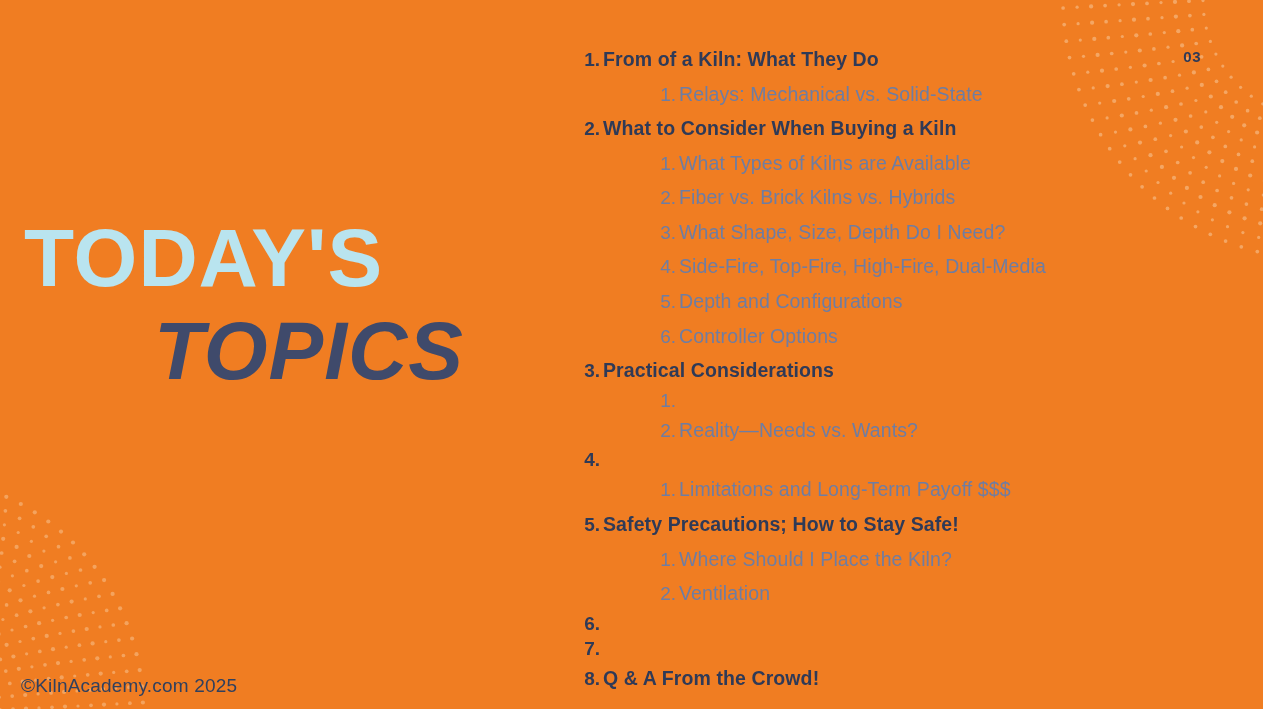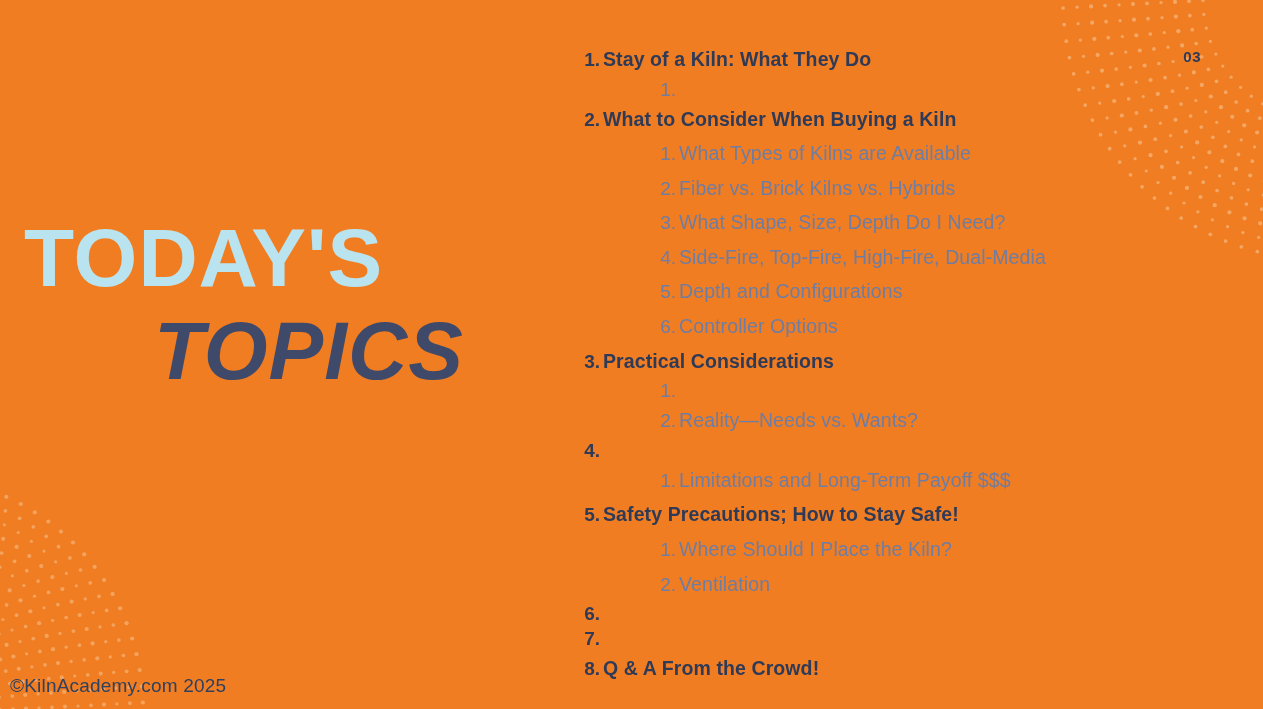--- a/index.html
+++ b/index.html
@@ -77,21 +77,21 @@
     right: 62px;
     font-size: 15px;
     font-weight: 700;
     color: #2f3a57;
     letter-spacing: 0.5px;
   }
 
   
   .footer {
     position: absolute;
-    left: 10px;
+    left: 21px;
     bottom: 12px;
     font-size: 19px;
     color: #30405f;
     letter-spacing: 0.2px;
   }
 
   
   .agenda {
     position: absolute;
     left: 560px;
@@ -831,24 +831,25 @@
   <div class="page-number">03</div>
 
   <div class="title-block">
     <div class="title-line1">TODAY'S</div>
     <div class="title-line2">TOPICS</div>
   </div>
 
   <div class="agenda" id="agenda">
       <div class="item level1">
         <span class="num">1.</span>
-        <span class="txt">Stay of a Kiln: What They Do</span>
+        <span class="txt">From of a Kiln: What They Do</span>
       </div>
       <div class="item level2">
         <span class="num">1.</span>
+        <span class="txt">Relays: Mechanical vs. Solid-State</span>
       </div>
       <div class="item level1">
         <span class="num">2.</span>
         <span class="txt">What to Consider When Buying a Kiln</span>
       </div>
       <div class="item level2">
         <span class="num">1.</span>
         <span class="txt">What Types of Kilns are Available</span>
       </div>
       <div class="item level2">

